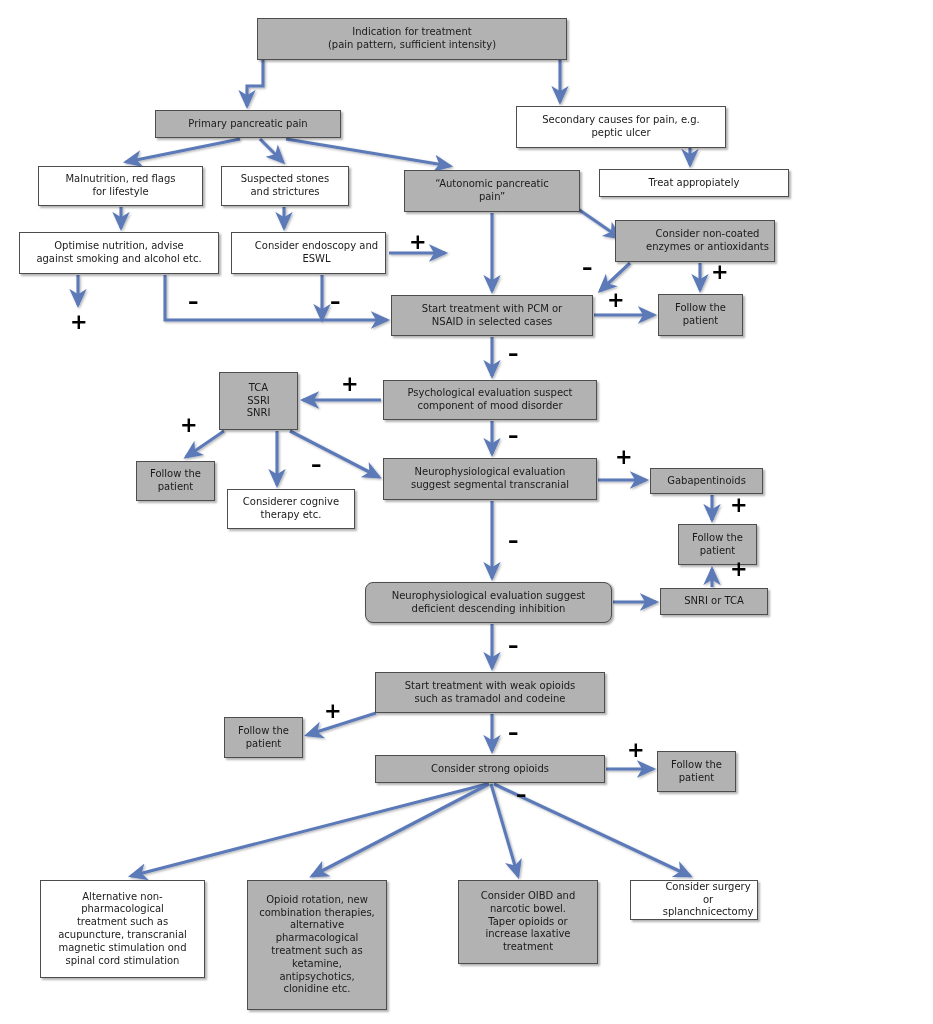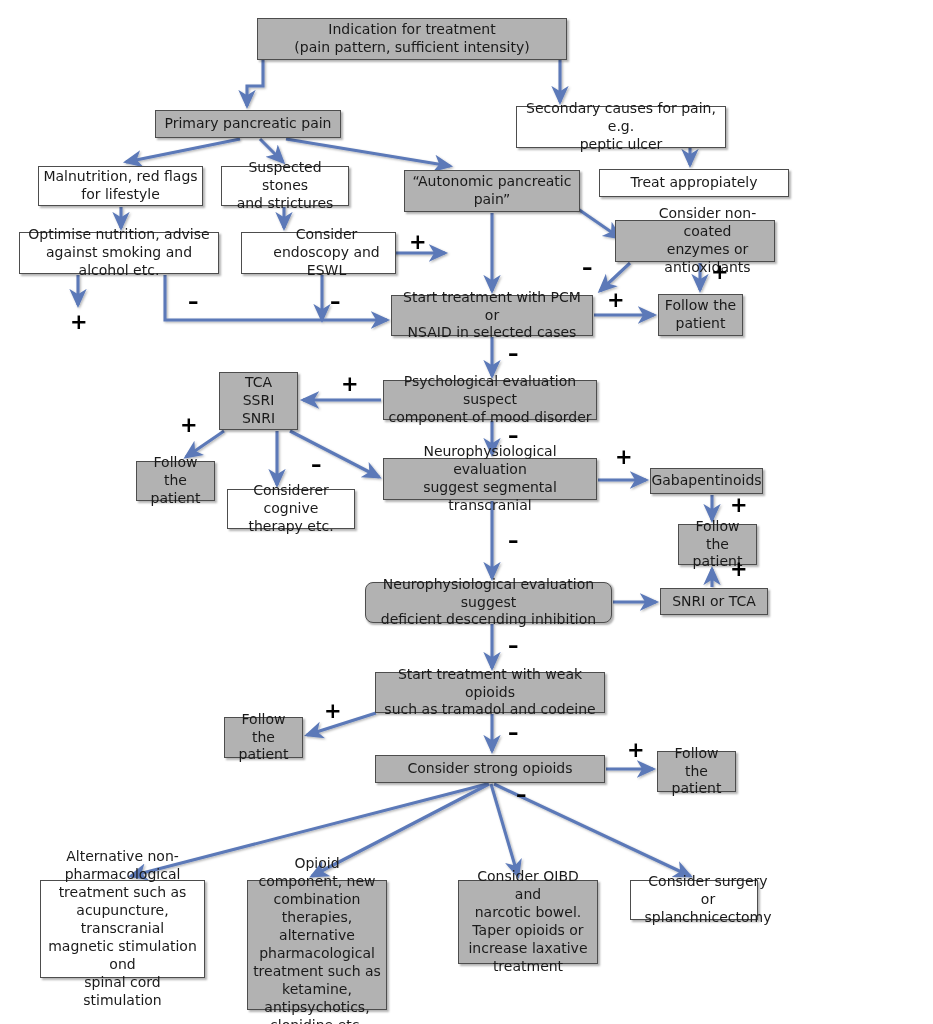--- a/index.html
+++ b/index.html
@@ -1,21 +1,21 @@
 <!DOCTYPE html>
 <html><head>
 <meta charset="utf-8">
 <style>
   html,body{margin:0;padding:0;background:#ffffff;}
   body{font-family:"DejaVu Sans","Liberation Sans",sans-serif;}
   #canvas{position:relative;width:933px;height:1024px;background:#fff;overflow:hidden;}
   #svglayer{position:absolute;left:0;top:0;width:933px;height:1024px;pointer-events:none;}
   .node{position:absolute;box-sizing:border-box;border:1.5px solid #4d4d4d;
         display:flex;align-items:center;justify-content:center;text-align:center;
-        font-size:14px;line-height:1.28;color:#1a1a1a;padding:2px 4px;
+        font-size:10px;line-height:1.28;color:#1a1a1a;padding:2px 4px;
         box-shadow:1.5px 1.5px 2px rgba(0,0,0,0.30);}
   .node.gray{background:#b2b2b2;}
   .node.white{background:#ffffff;}
   .node span{display:block;white-space:pre-line;}
   .sign{position:absolute;font-weight:bold;color:#000;line-height:1;
         font-family:"DejaVu Sans","Liberation Sans",sans-serif;}
   .plus{font-size:21px;}
   .minus{font-size:21px;}
 </style>
 </head>
@@ -128,21 +128,21 @@
     <span>“Autonomic pancreatic
 pain”</span>
   </div>
   <div class="node white" style="left:599px;top:169px;width:190px;height:28px;">
     <span>Treat appropiately</span>
   </div>
   <div class="node white" style="left:19px;top:232px;width:200px;height:42px;">
     <span>Optimise nutrition, advise
 against smoking and alcohol etc.</span>
   </div>
-  <div class="node white" style="left:241px;top:232px;width:155px;height:42px;padding-left:20px;">
+  <div class="node white" style="left:231px;top:232px;width:155px;height:42px;padding-left:20px;">
     <span>Consider endoscopy and
 ESWL</span>
   </div>
   <div class="node gray" style="left:615px;top:220px;width:160px;height:42px;padding-left:29px;">
     <span>Consider non-coated
 enzymes or antioxidants</span>
   </div>
   <div class="node gray" style="left:391px;top:295px;width:202px;height:41px;">
     <span>Start treatment with PCM or
 NSAID in selected cases</span>
@@ -203,21 +203,21 @@
   </div>
   <div class="node white" style="left:40px;top:880px;width:165px;height:98px;">
     <span>Alternative non-
 pharmacological
 treatment such as
 acupuncture, transcranial
 magnetic stimulation ond
 spinal cord stimulation</span>
   </div>
   <div class="node gray" style="left:247px;top:880px;width:140px;height:130px;">
-    <span>Opioid component, new
+    <span>Opioid rotation, new
 combination therapies,
 alternative
 pharmacological
 treatment such as
 ketamine,
 antipsychotics,
 clonidine etc.</span>
   </div>
   <div class="node gray" style="left:458px;top:880px;width:140px;height:84px;">
     <span>Consider OIBD and

